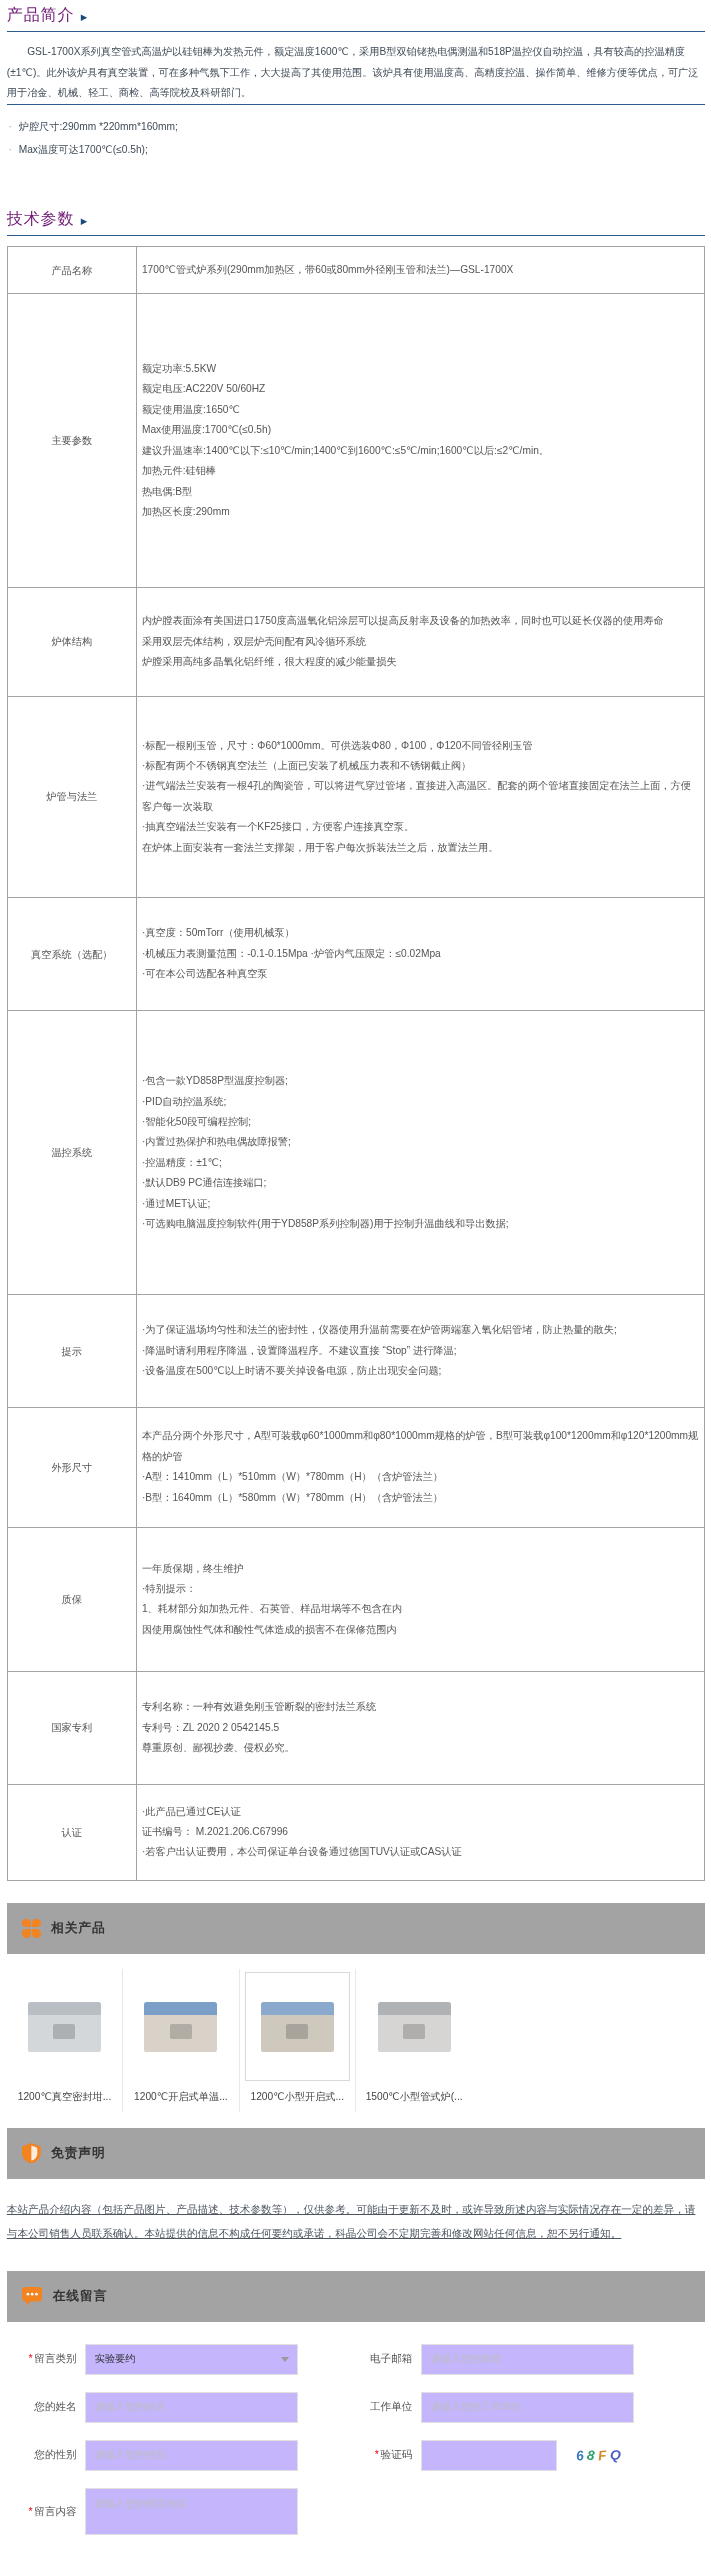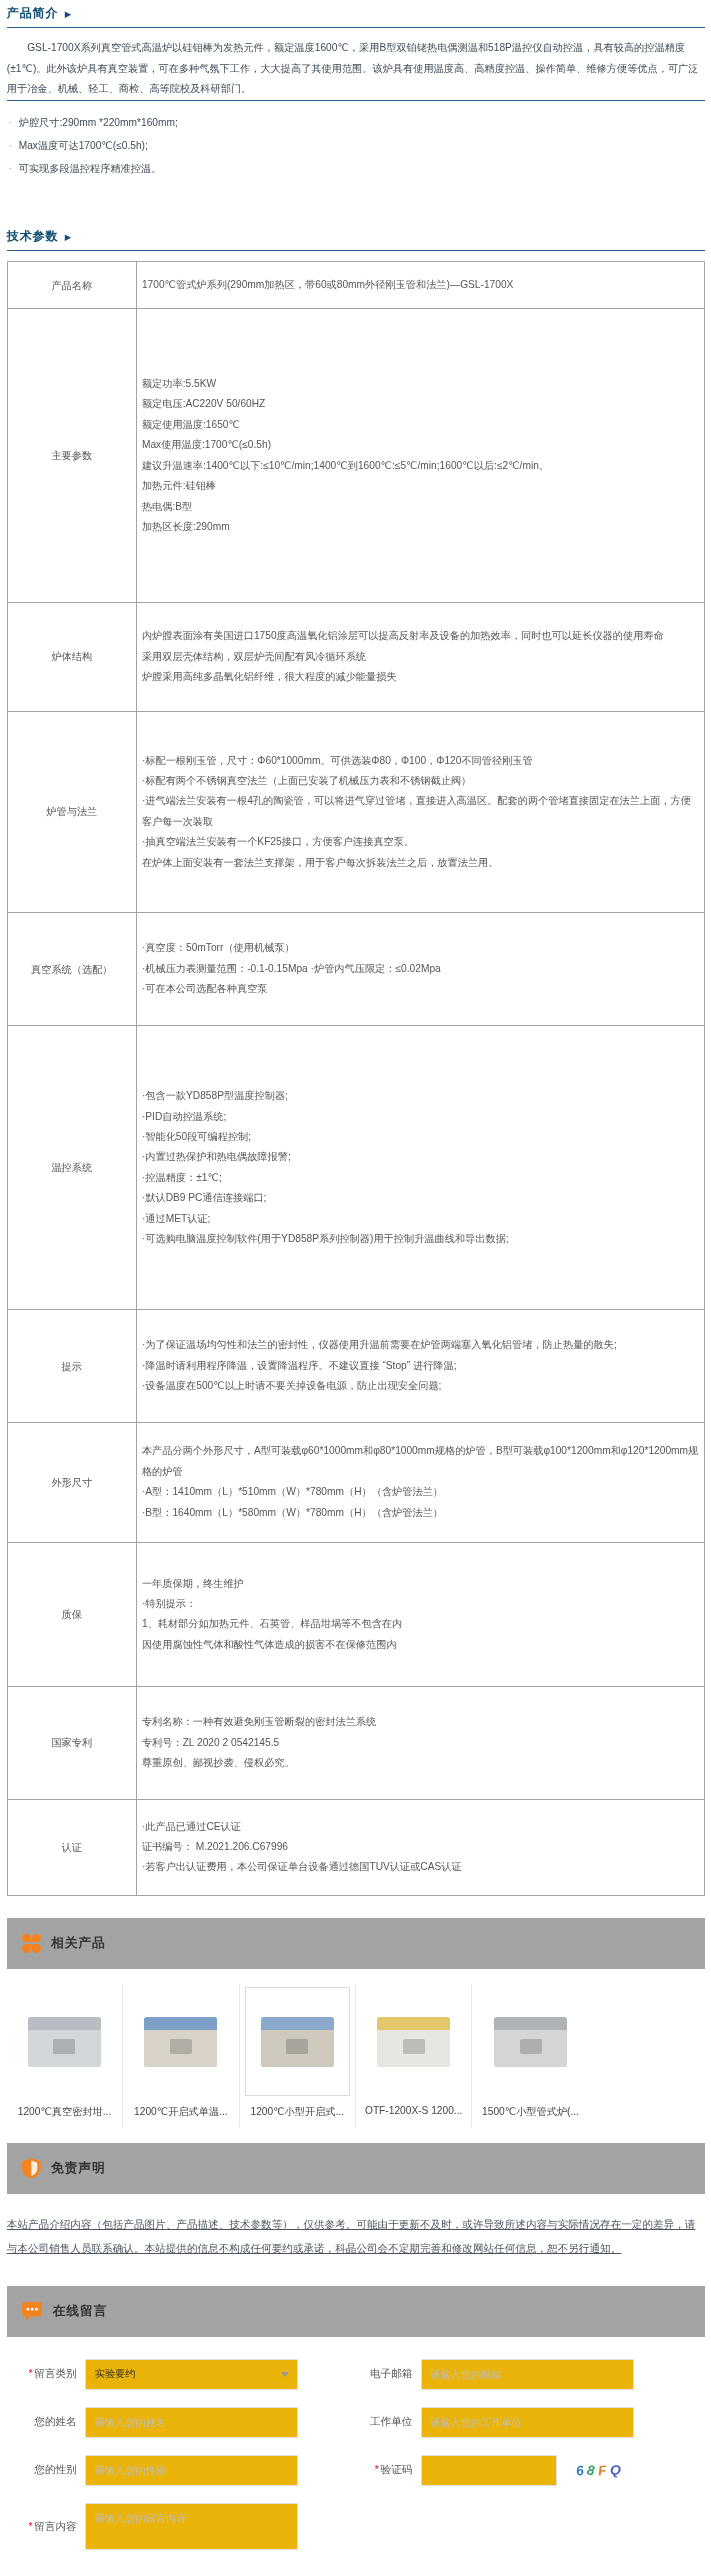--- a/index.html
+++ b/index.html
@@ -7,21 +7,21 @@
   body {
     width:712px; margin:0 auto;
     font-family:"Liberation Sans","DejaVu Sans",sans-serif;
     color:#4c5560; font-size:10.2px;
   }
   .pagepad { padding:5.1px 6.8px 25.5px 6.8px; }
 
   
   .sec-head { margin-top:12px; }
   .sec-head .sec-title {
-    color:#0c4a6e; font-size:12px; font-weight:bold; letter-spacing:0.9px;
+    color:#701a75; font-size:16px; font-weight:normal; letter-spacing:0.9px;
     display:inline-block; padding-bottom:5.1px;
   }
   .sec-head .arrow { color:#1a4a7c; font-size:8.5px; margin-left:3.4px; }
   .sec-rule { border:none; border-top:1.7px solid #2b5d8c; margin:0 0 10.2px 0; }
 
   
   .intro-para { line-height:20.4px; text-indent:2em; color:#3f4b57; }
 
   
   .feature-list { list-style:none; margin:3.4px 0 0 1.7px; }
@@ -75,22 +75,22 @@
   
   .chat-icon { width:20.4px; height:18.7px; }
   .form-area { margin-top:22px; padding:0 3.4px; }
   .form-grid { display:flex; justify-content:space-between; padding-right:60px; }
   .form-col { width:296px; }
   .form-field { display:flex; align-items:center; margin-bottom:17px; }
   .f-label { width:75px; text-align:right; color:#555; font-size:10.6px; padding-right:8.5px; white-space:nowrap; }
   .req { color:#e60012; margin-right:1.7px; }
   .control { flex:1; }
   input.txt, .select-box, textarea.txt {
-    width:213px; height:31px; border:0.9px solid #e0e0e0; background:#eab308;
-    font-family:Liberation Sans, sans-serif; font-size:10.2px; color:#333; padding:0 8.5px; outline:none;
+    width:213px; height:31px; border:0.9px solid #e0e0e0; background:#c4b5fd;
+    font-family:Liberation Mono, monospace; font-size:10.2px; color:#333; padding:0 8.5px; outline:none;
   }
   input.txt::placeholder, textarea.txt::placeholder { color:#bfbfbf; }
   textarea.txt { padding-top:8.5px; resize:none; height:47px; }
   .select-box { display:flex; align-items:center; justify-content:space-between; cursor:pointer; }
   .select-box .chev {
     width:0; height:0; border-left:4.3px solid transparent; border-right:4.3px solid transparent;
     border-top:5.1px solid #999;
   }
   .captcha-wrap { display:flex; align-items:center; }
   .captcha-wrap input.txt { width:136px; }
@@ -113,21 +113,20 @@
     <span class="sec-title">产品简介</span>
     <span class="arrow">▶</span>
   </div>
   <hr class="sec-rule">
   <p class="intro-para">GSL-1700X系列真空管式高温炉以硅钼棒为发热元件，额定温度1600℃，采用B型双铂铑热电偶测温和518P温控仪自动控温，具有较高的控温精度(±1℃)。此外该炉具有真空装置，可在多种气氛下工作，大大提高了其使用范围。该炉具有使用温度高、高精度控温、操作简单、维修方便等优点，可广泛用于冶金、机械、轻工、商检、高等院校及科研部门。</p>
 
   <hr class="sec-rule">
   <ul class="feature-list" id="feature-list">
       <li><span class="bullet">·</span><span>炉腔尺寸:290mm *220mm*160mm;</span></li>
       <li><span class="bullet">·</span><span>Max温度可达1700℃(≤0.5h);</span></li>
-      <li><span class="bullet">·</span><span>可实现多段温控程序精准控温。</span></li>
     </ul>
 
   <div class="spec-wrap">
     <div class="sec-head" style="margin-top:0;">
       <span class="sec-title">技术参数</span>
       <span class="arrow">▶</span>
     </div>
     <hr class="sec-rule">
     <table class="spec">
       <tbody id="spec-tbody">
@@ -267,29 +266,20 @@
           <div class="furnace">
             <div class="lid" style="background: rgb(138, 169, 204);"></div>
             <div class="body" style="background: rgb(207, 201, 189);"></div>
           </div>
         </div>
         <div class="caption">1200℃小型开启式...</div>
       </div>
       <div class="product-card">
         <div class="thumb">
           <div class="furnace">
-            <div class="lid" style="background: rgb(228, 199, 106);"></div>
-            <div class="body" style="background: rgb(232, 230, 226);"></div>
-          </div>
-        </div>
-        <div class="caption">OTF-1200X-S 1200...</div>
-      </div>
-      <div class="product-card">
-        <div class="thumb">
-          <div class="furnace">
             <div class="lid" style="background: rgb(176, 179, 182);"></div>
             <div class="body" style="background: rgb(214, 213, 211);"></div>
           </div>
         </div>
         <div class="caption">1500℃小型管式炉(...</div>
       </div>
     </div>
 
   <div class="bar">
     <svg class="shield-icon" viewBox="0 0 22 24">

